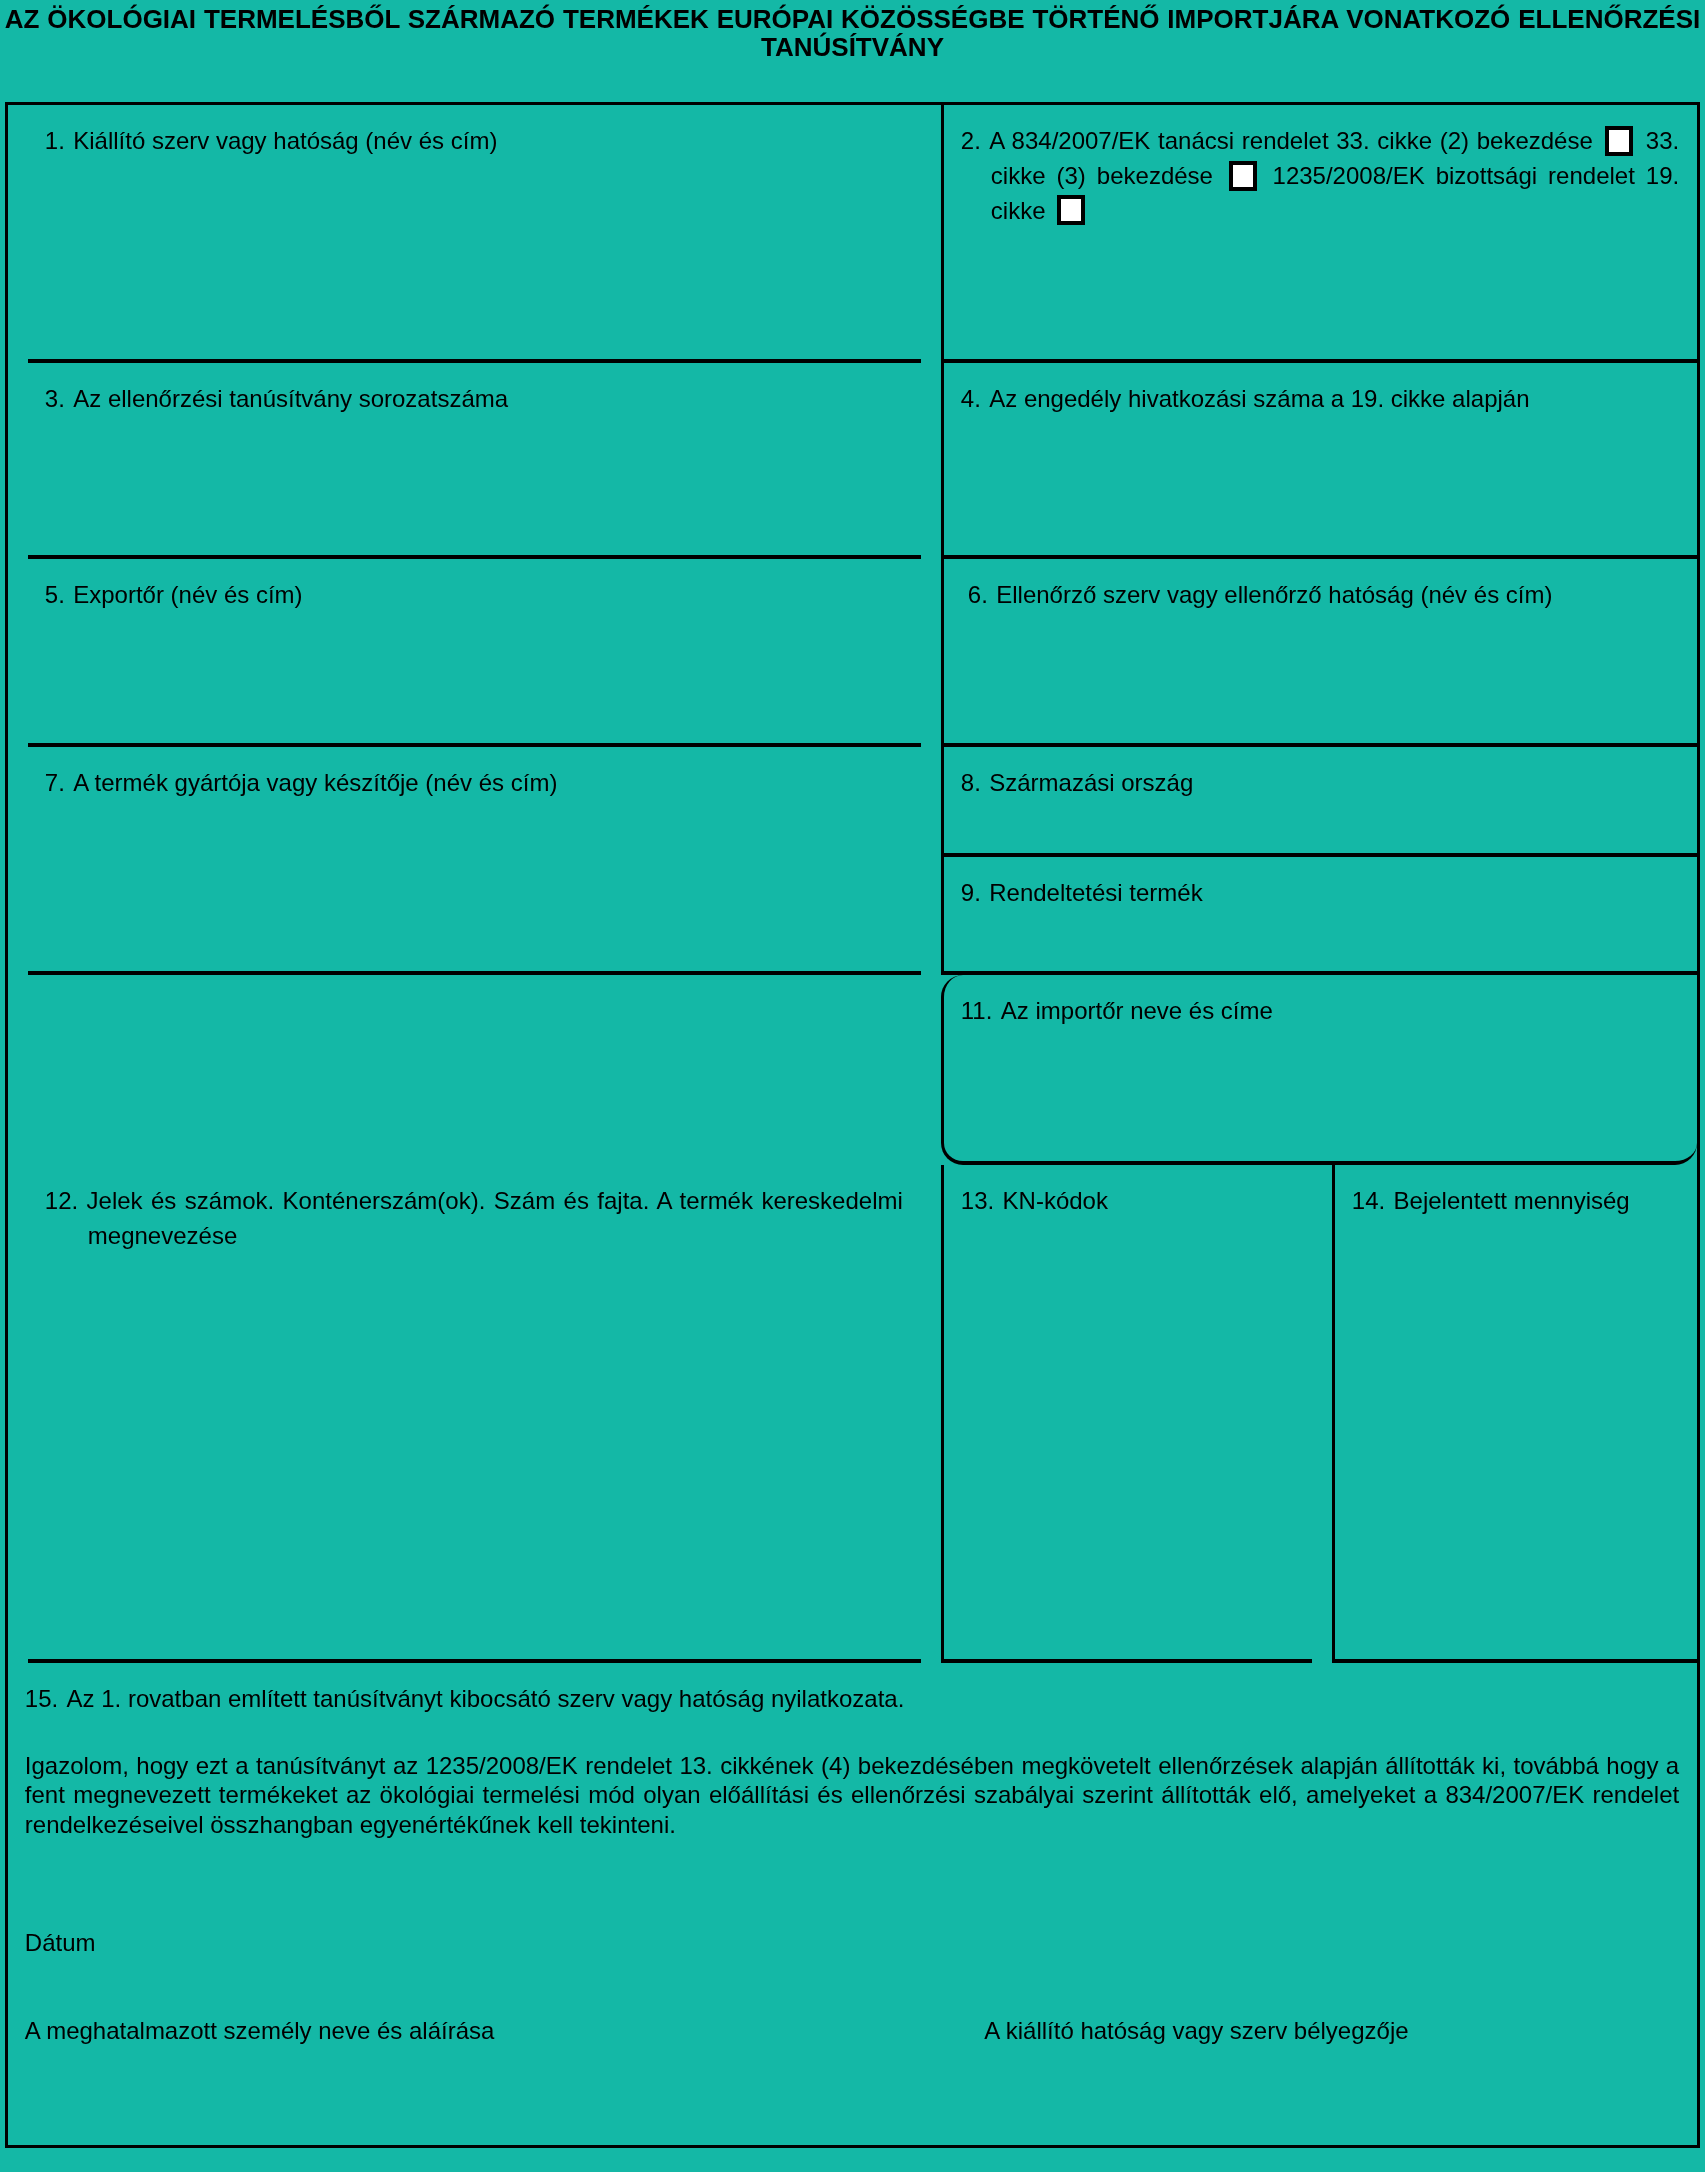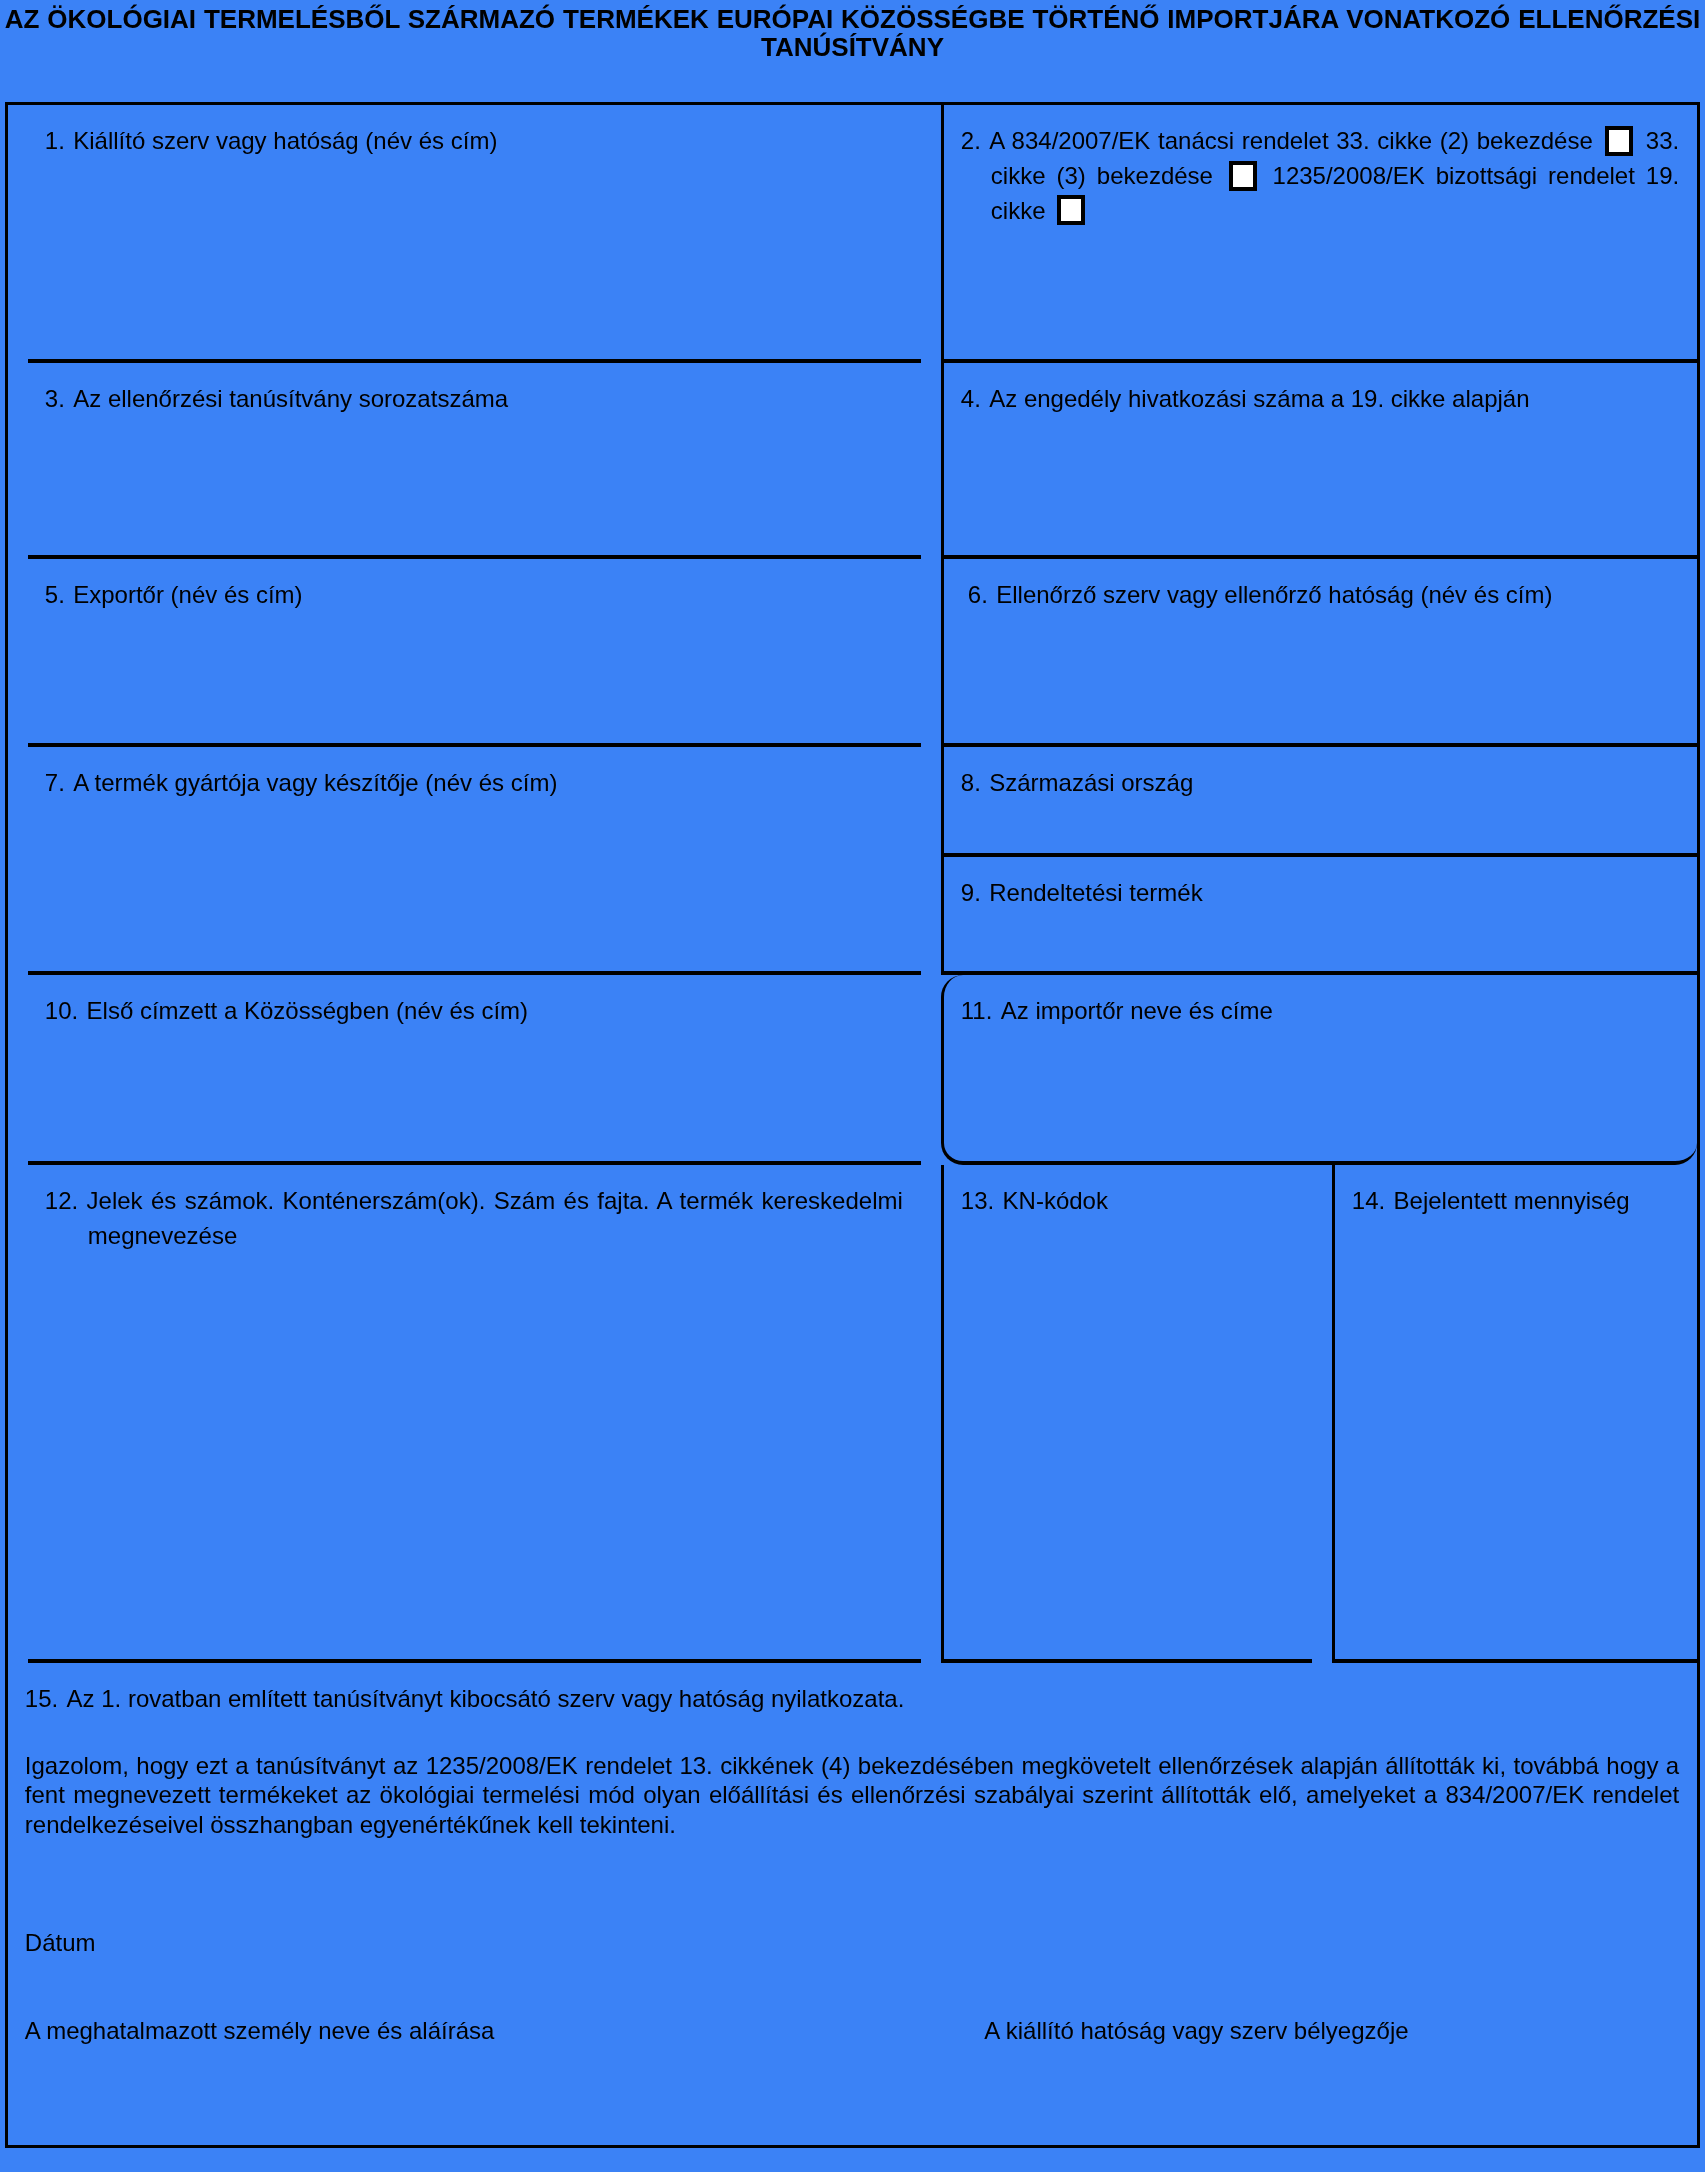--- a/index.html
+++ b/index.html
@@ -7,21 +7,21 @@
     margin: 0;
     padding: 0;
     background: #ffffff;
     color: #000000;
     font-family: "Liberation Sans", "DejaVu Sans", sans-serif;
   }
   .page {
     width: 1705px;
     min-height: 2172px;
     box-sizing: border-box;
-    background: #3b82f6;
+    background: #14b8a6;
     padding: 4.8px 4.8px 0 4.8px;
   }
   
   .doc-title {
     font-weight: bold;
     font-size: 26px;
     line-height: 1.08;
     letter-spacing: 0px;
   }
   .doc-title .line1 {
@@ -144,23 +144,20 @@
     </div>
 
     <div class="cell c8 bl bb">
       <div class="lbl ind1"><span class="num">8.</span><span>Származási ország</span></div>
     </div>
 
     <div class="cell c9 bl bb">
       <div class="lbl ind1"><span class="num">9.</span><span>Rendeltetési termék</span></div>
     </div>
 
-    <div class="cell c10 bb">
-      <div class="lbl ind2"><span class="num">10.</span><span>Első címzett a Közösségben (név és cím)</span></div>
-    </div>
 
     <div class="cell c11 bl bb">
       <div class="lbl ind2"><span class="num">11.</span><span>Az importőr neve és címe</span></div>
     </div>
 
     <div class="cell c12 bb">
       <div class="lbl ind2"><span class="num">12.</span><span>Jelek és számok. Konténerszám(ok). Szám és fajta. A termék kereskedelmi megnevezése</span></div>
     </div>
 
     <div class="cell c13 bl bb">

